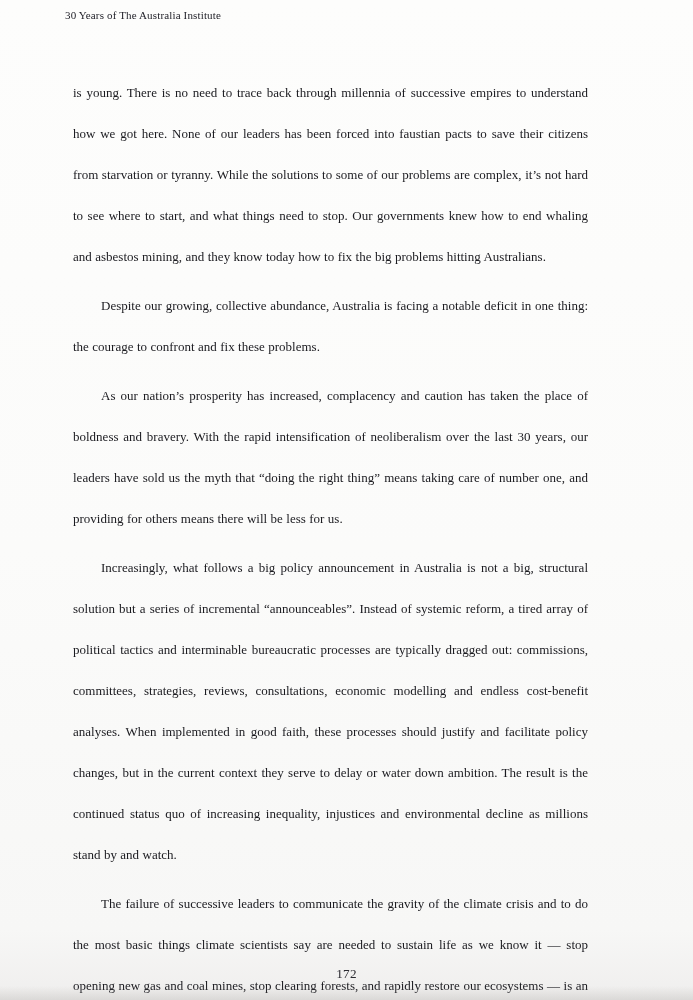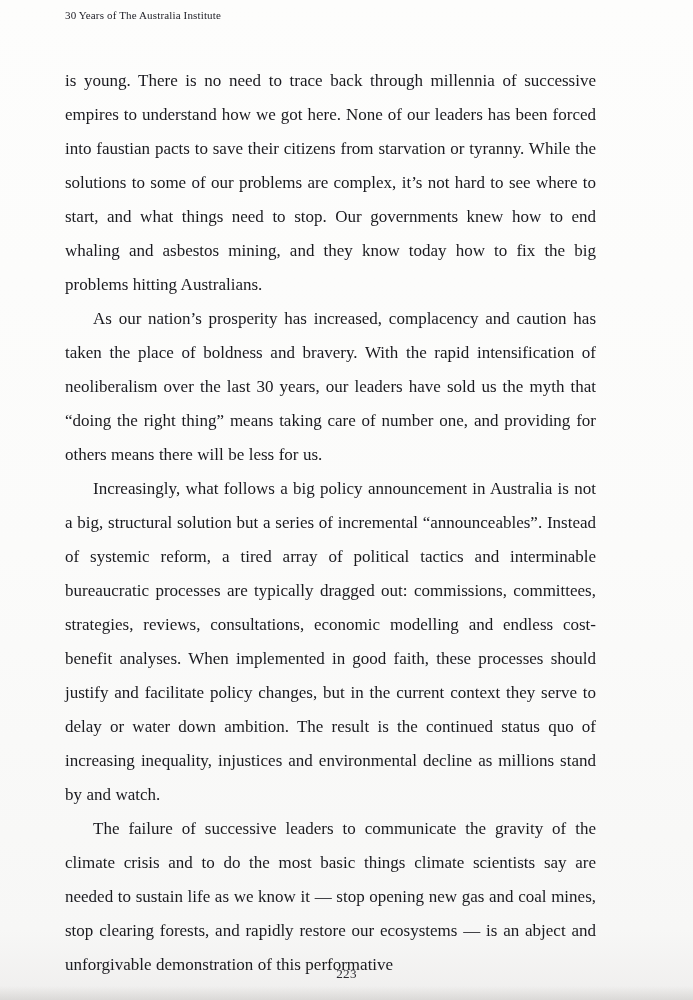--- a/index.html
+++ b/index.html
@@ -37,23 +37,23 @@
 
   
   .textblock {
     position: absolute;
     top: 64px;
     left: 65px;
     width: 531px;
   }
 
   .para {
-    margin: 0;
-    font-size: 17px;
-    line-height: 34px;
+    margin: 8px;
+    font-size: 13px;
+    line-height: 41px;
     text-align: justify;
     text-justify: inter-word;
     color: #1a1a1f;
     hyphens: none;
     word-spacing: 0.2px;
   }
   .para.indent {
     text-indent: 28px;
   }
 
@@ -81,21 +81,22 @@
 </style>
 </head>
 <body>
 
 <div class="page">
 
   <div class="running-head">30 Years of The Australia Institute</div>
 
   <div class="textblock">
     <p class="para">is young. There is no need to trace back through millennia of successive empires to understand how we got here. None of our leaders has been forced into faustian pacts to save their citizens from starvation or tyranny. While the solutions to some of our problems are complex, it’s not hard to see where to start, and what things need to stop. Our governments knew how to end whaling and asbestos mining, and they know today how to fix the big problems hitting Australians.</p>
+    <p class="para indent">Despite our growing, collective abundance, Australia is facing a notable deficit in one thing: the courage to confront and fix these problems.</p>
     <p class="para indent">As our nation’s prosperity has increased, complacency and caution has taken the place of boldness and bravery. With the rapid intensification of neoliberalism over the last 30 years, our leaders have sold us the myth that “doing the right thing” means taking care of number one, and providing for others means there will be less for us.</p>
     <p class="para indent">Increasingly, what follows a big policy announcement in Australia is not a big, structural solution but a series of incremental “announceables”. Instead of systemic reform, a tired array of political tactics and interminable bureaucratic processes are typically dragged out: commissions, committees, strategies, reviews, consultations, economic modelling and endless cost-benefit analyses. When implemented in good faith, these processes should justify and facilitate policy changes, but in the current context they serve to delay or water down ambition. The result is the continued status quo of increasing inequality, injustices and environmental decline as millions stand by and watch.</p>
     <p class="para indent">The failure of successive leaders to communicate the gravity of the climate crisis and to do the most basic things climate scientists say are needed to sustain life as we know it — stop opening new gas and coal mines, stop clearing forests, and rapidly restore our ecosystems — is an abject and unforgivable demonstration of this performative</p>
   </div>
 
-  <div class="folio">223</div>
+  <div class="folio">172</div>
 
   <div class="edge-shadow"></div>
 </div>
 
 </body></html>

